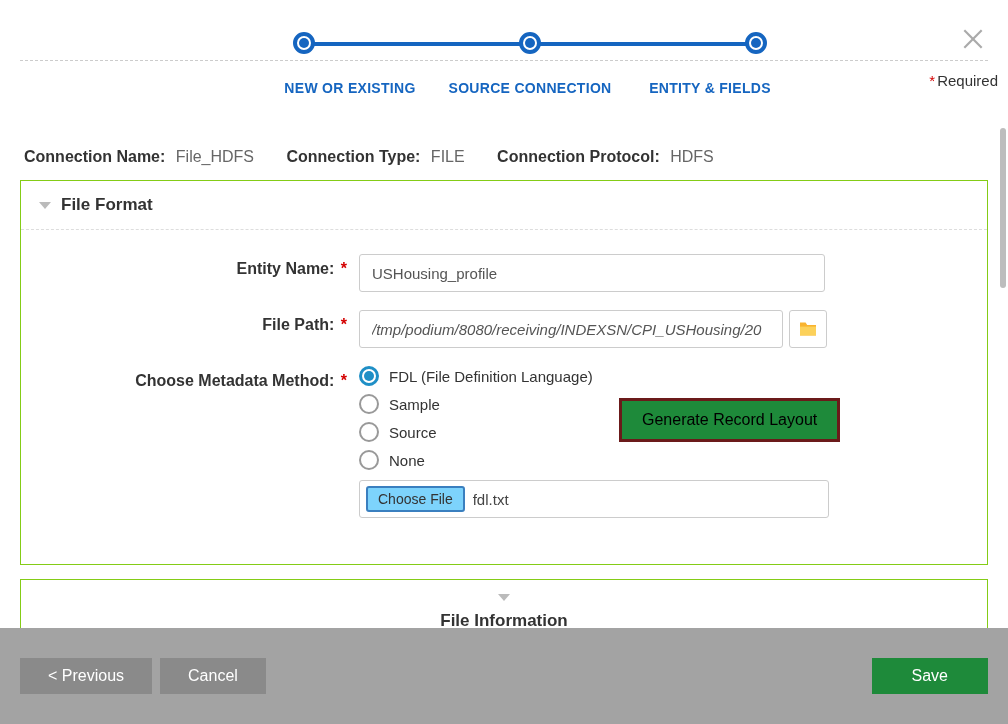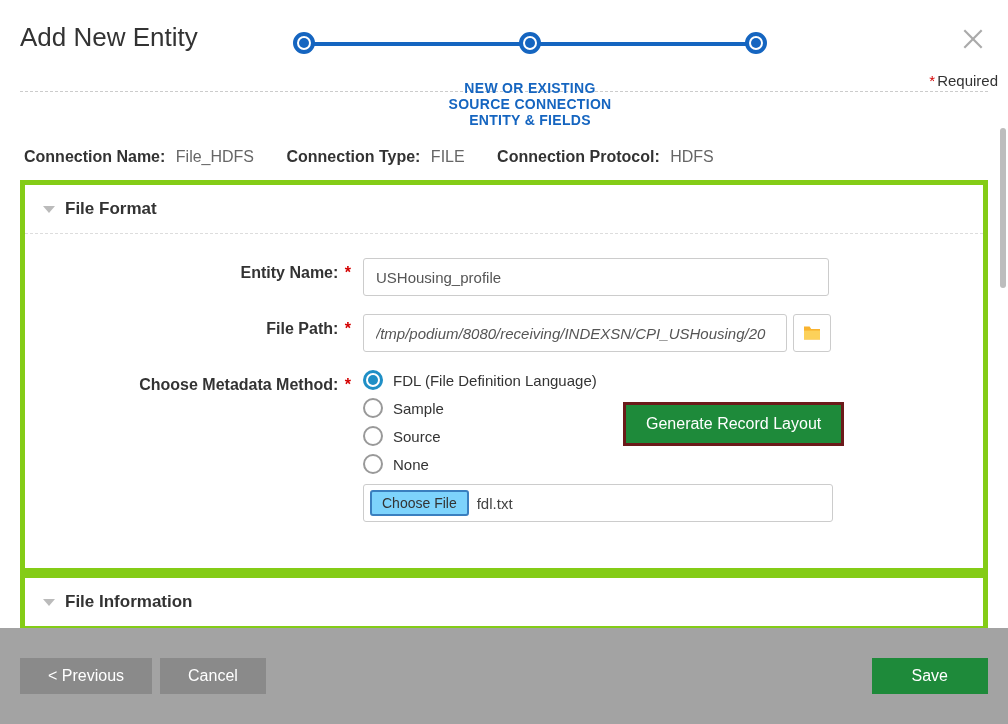--- a/index.html
+++ b/index.html
@@ -12,60 +12,59 @@
   .required-note { position: absolute; top: 72px; right: 10px; font-size: 15px; color: #333; }
   .required-note .star { color: #d40000; margin-right: 2px; }
   .stepper { position: absolute; top: 28px; left: 260px; width: 540px; text-align: center; }
   .step-line { position: relative; height: 30px; }
   .line { position: absolute; top: 14px; left: 44px; right: 44px; height: 4px; background: #1565c0; }
   .dot { position: absolute; top: 4px; width: 22px; height: 22px; background: #fff; border: 4px solid #1565c0; border-radius: 50%; }
   .dot-inner { position: absolute; top: 2px; left: 2px; width: 10px; height: 10px; background: #1565c0; border-radius: 50%; }
   .dot1 { left: 33px; }
   .dot2 { left: 50%; margin-left: -11px; }
   .dot3 { right: 33px; }
-  .step-labels { display: flex; justify-content: space-between; margin-top: 22px; flex-direction: column; }
+  .step-labels { display: flex; justify-content: space-between; margin-top: 22px; }
   .step-labels span { flex: 1; text-align: center; font-weight: 700; font-size: 14px; color: #1565c0; letter-spacing: 0.3px; }
   .divider-dashed { border: none; border-top: 1px dashed #ccc; margin: 38px 20px 0 20px; }
   .content { position: absolute; top: 130px; left: 0; right: 0; bottom: 96px; overflow-y: auto; padding: 0 20px; }
   .conn-row { padding: 18px 4px 14px 4px; font-size: 16px; }
   .conn-row .lbl { font-weight: 600; color: #333; margin-right: 6px; }
   .conn-row .val { color: #666; margin-right: 28px; }
-  .panel { border: 5px solid #84cc16; border-radius: 0; background: #fff; }
+  .panel { border: 1px solid #84cc16; border-radius: 0; background: #fff; margin-bottom: 14px; }
   .panel-header { padding: 14px 18px; font-size: 17px; font-weight: 600; color: #333; border-bottom: 1px dashed #ddd; display: flex; align-items: center; gap: 10px; cursor: pointer; }
   .disclosure { width: 0; height: 0; border-left: 6px solid transparent; border-right: 6px solid transparent; border-top: 7px solid #bbb; }
   .panel-body { padding: 24px 18px 28px 18px; }
   .form-row { display: flex; align-items: flex-start; margin-bottom: 18px; }
   .form-label { width: 320px; text-align: right; font-weight: 600; font-size: 16px; padding-right: 12px; padding-top: 6px; }
   .form-label .star { color: #d40000; margin-left: 2px; }
   .form-field { flex: 1; display: flex; align-items: center; gap: 6px; }
   .text-input { width: 466px; height: 38px; border: 1px solid #ccc; border-radius: 3px; padding: 0 12px; font-size: 15px; color: #555; }
   .text-input.short { width: 424px; font-style: italic; }
   .folder-btn { width: 38px; height: 38px; border: 1px solid #ccc; border-radius: 3px; background: #fff; display: flex; align-items: center; justify-content: center; cursor: pointer; }
   .radio-col { flex: 1; }
   .radio-item { display: flex; align-items: center; gap: 10px; margin-bottom: 8px; }
   .radio-outer { width: 20px; height: 20px; border: 2px solid #999; border-radius: 50%; display: flex; align-items: center; justify-content: center; cursor: pointer; }
   .radio-outer.sel { border-color: #1f8fc6; border-width: 3px; }
   .radio-inner { width: 10px; height: 10px; background: #1f8fc6; border-radius: 50%; }
   .radio-lbl { font-size: 15px; color: #333; }
-  .gen-btn { position: absolute; margin-left: 246px; margin-top: 24px; background: #1e8a3a; color: #ffffff; border: 3px solid #6b1a1a; padding: 10px 20px; font-size: 16px; cursor: pointer; }
+  .gen-btn { position: absolute; margin-left: 246px; margin-top: 24px; background: #1e8a3a; color: #000000; border: 3px solid #6b1a1a; padding: 10px 20px; font-size: 16px; cursor: pointer; }
   .file-chooser { width: 470px; height: 38px; border: 1px solid #ccc; border-radius: 3px; display: flex; align-items: center; padding: 0 6px; gap: 8px; }
   .choose-file-btn { border: 2px solid #3a7fbf; border-radius: 3px; background: #7dd3fc; color: #333; padding: 3px 10px; font-size: 14px; cursor: pointer; }
   .choose-file-name { font-size: 15px; color: #444; }
   .footer { position: absolute; bottom: 0; left: 0; right: 0; height: 96px; background: #a3a3a3; display: flex; align-items: center; padding: 0 20px; }
   .btn { height: 36px; padding: 0 28px; border: none; font-size: 16px; cursor: pointer; }
   .btn-gray { background: #8a8a8a; color: #fff; margin-right: 8px; }
   .btn-green { background: #1e8a3a; color: #fff; margin-left: auto; padding: 8px 40px; }
   .scrollbar-fake { position: absolute; right: 2px; top: 128px; width: 6px; height: 160px; background: #bdbdbd; border-radius: 3px; }
 </style>
 </head>
 <body>
 
 <div class="page">
   <div class="header">
-    <div class="title">Add New Entity</div>
     <div class="close-x">
       <svg width="26" height="26" viewBox="0 0 24 24" fill="none" stroke="#aaa" stroke-width="2">
           <line x1="4" y1="4" x2="20" y2="20"></line>
           <line x1="20" y1="4" x2="4" y2="20"></line>
         </svg>
     </div>
     <div class="required-note"><span class="star">*</span><span>Required</span></div>
 
     <div class="stepper">
       <div class="step-line">
@@ -155,21 +154,21 @@
               <button class="choose-file-btn">Choose File</button>
               <span class="choose-file-name">fdl.txt</span>
             </div>
           </div>
         </div>
 
       </div>
     </div>
 
     <div class="panel">
-      <div class="panel-header" style="border-bottom:none;">
+      <div class="panel-header" style="border-bottom:none;flex-direction:column;">
         <div class="disclosure"></div>
         <span>File Information</span>
       </div>
     </div>
   </div>
 
   <div class="scrollbar-fake"></div>
 
   <div class="footer">
     <button class="btn btn-gray">&lt; Previous</button>

